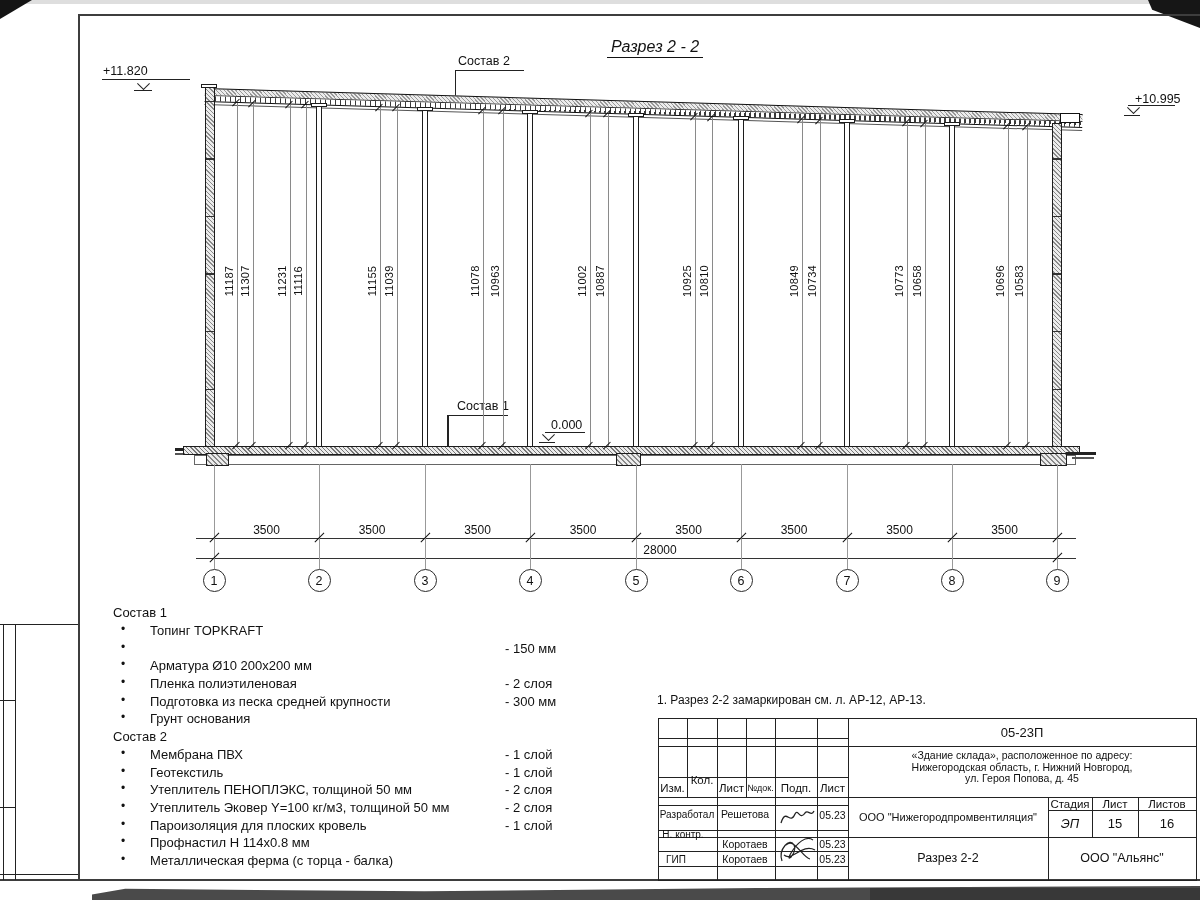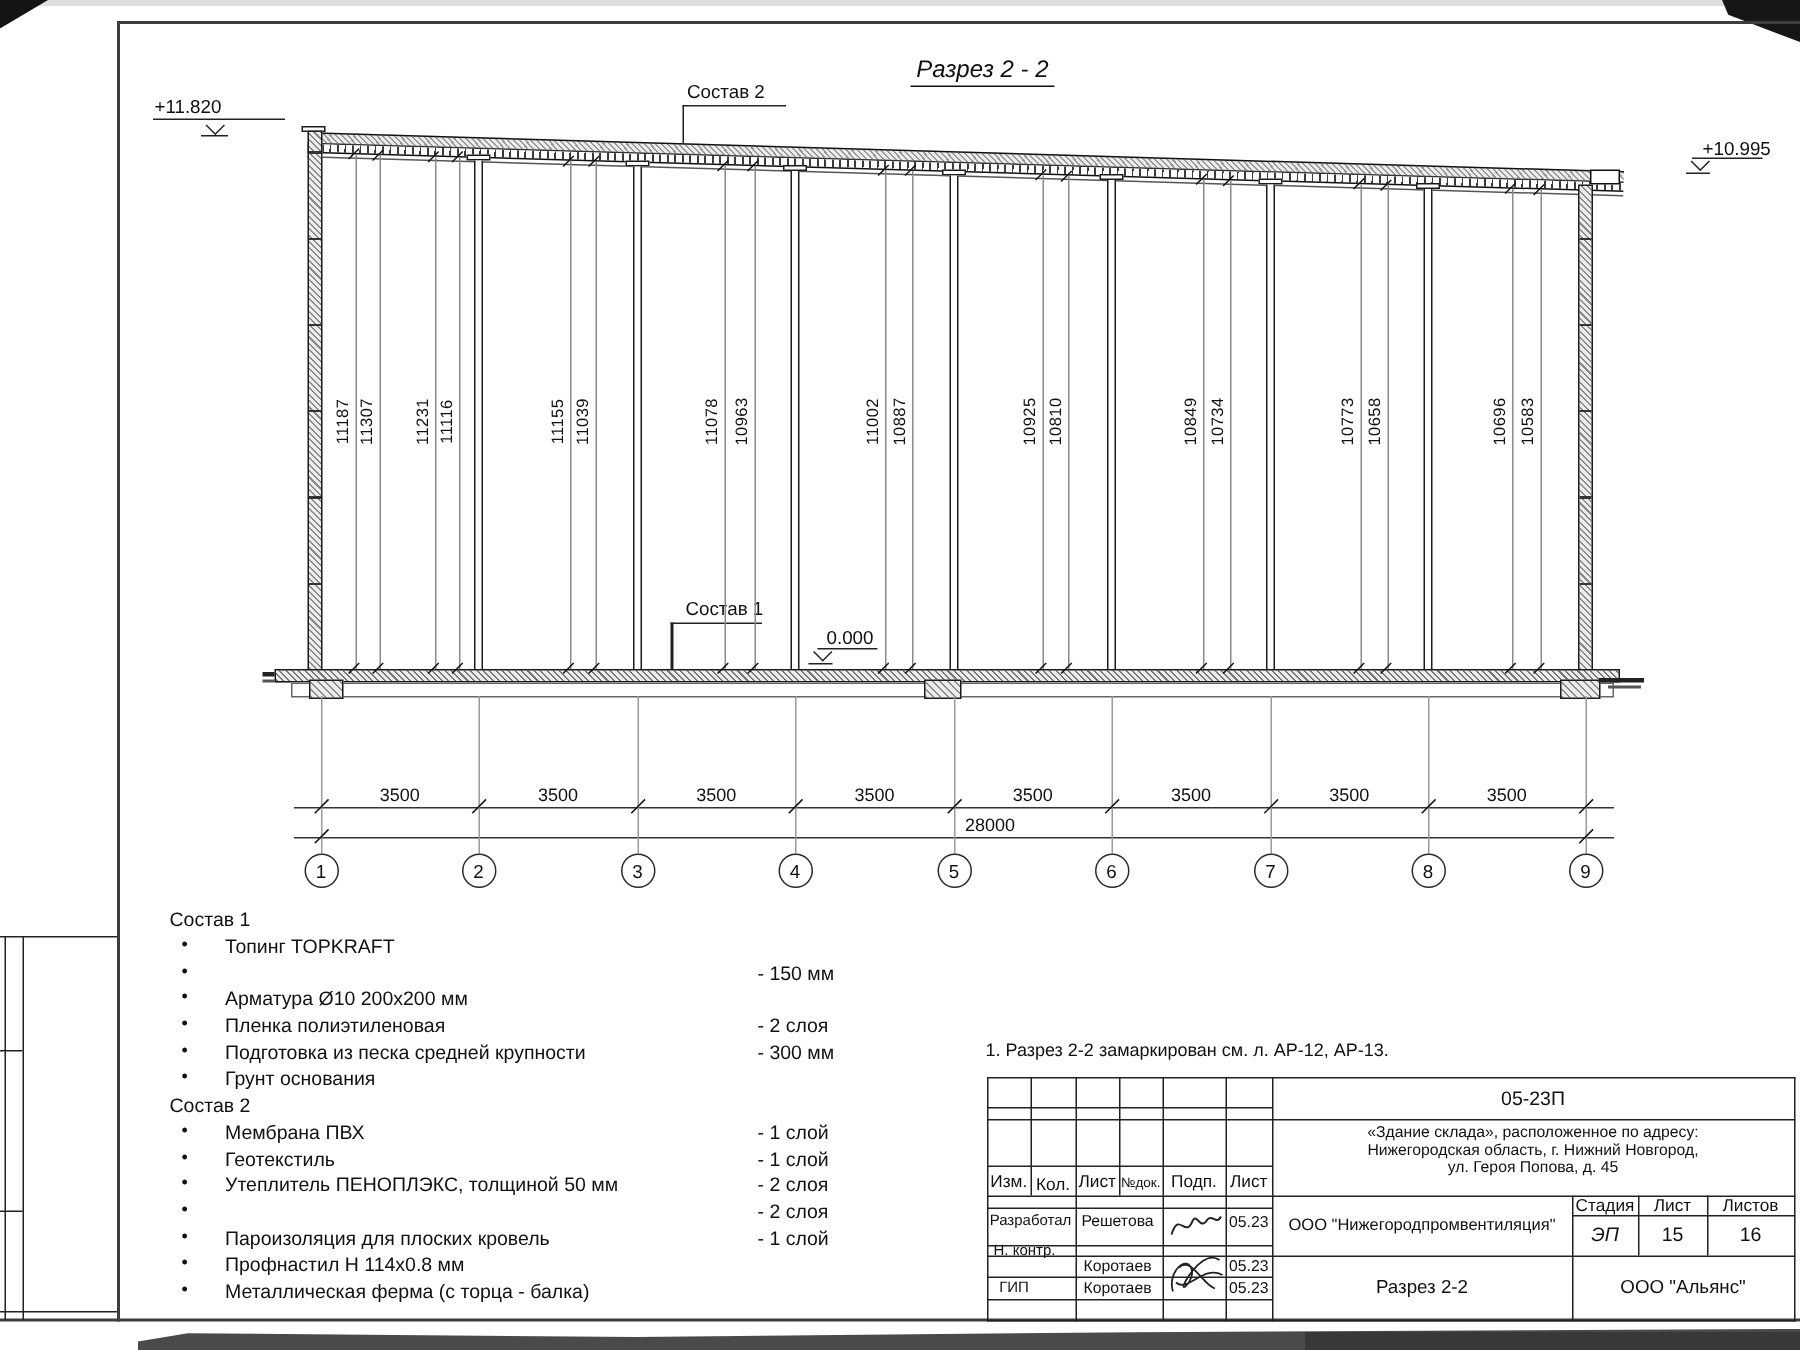--- a/index.html
+++ b/index.html
@@ -277,20 +277,21 @@
           <span class="li-text">Геотекстиль</span>
           <span class="li-val">- 1 слой</span>
         </div>
         <div class="li">
           <span class="bullet">•</span>
           <span class="li-text">Утеплитель ПЕНОПЛЭКС, толщиной 50 мм</span>
           <span class="li-val">- 2 слоя</span>
         </div>
         <div class="li">
           <span class="bullet">•</span>
+          <span class="li-text">Утеплитель Эковер Y=100 кг/м3, толщиной 50 мм</span>
           <span class="li-val">- 2 слоя</span>
         </div>
         <div class="li">
           <span class="bullet">•</span>
           <span class="li-text">Пароизоляция для плоских кровель</span>
           <span class="li-val">- 1 слой</span>
         </div>
         <div class="li">
           <span class="bullet">•</span>
           <span class="li-text">Профнастил Н 114х0.8 мм</span>
@@ -325,21 +326,21 @@
     <div class="hline" style="left:0;top:79px;width:539px;"></div>
     <div class="hline" style="left:0;top:87px;width:190px;"></div>
     <div class="hline" style="left:390px;top:92px;width:149px;"></div>
     <div class="hline" style="left:0;top:112px;width:190px;"></div>
     <div class="hline" style="left:0;top:119px;width:539px;"></div>
     <div class="hline" style="left:0;top:133px;width:190px;"></div>
     <div class="hline" style="left:0;top:148px;width:190px;"></div>
     <div class="hline" style="left:0;top:161.8px;width:539px;"></div>
 
     <div class="stamp-tx" style="left:14.5px;top:70px;font-size:11.5px;">Изм.</div>
-    <div class="stamp-tx" style="left:44px;top:72px;font-size:11.5px;">Кол.</div>
+    <div class="stamp-tx" style="left:44px;top:62px;font-size:11.5px;">Кол.</div>
     <div class="stamp-tx" style="left:73.5px;top:70px;font-size:11.5px;">Лист</div>
     <div class="stamp-tx" style="left:102.5px;top:70px;font-size:9px;">№док.</div>
     <div class="stamp-tx" style="left:138px;top:70px;font-size:11.5px;">Подп.</div>
     <div class="stamp-tx" style="left:174.5px;top:70px;font-size:11.5px;">Лист</div>
 
     <div class="stamp-tx" style="left:29px;top:96px;font-size:10px;">Разработал</div>
     <div class="stamp-tx" style="left:87px;top:96px;font-size:10.5px;">Решетова</div>
     <div class="stamp-tx" style="left:174.5px;top:97px;font-size:10.5px;">05.23</div>
     <div class="stamp-tx" style="left:25px;top:116px;font-size:10px;">Н. контр.</div>
     <div class="stamp-tx" style="left:87px;top:126px;font-size:10.5px;">Коротаев</div>

